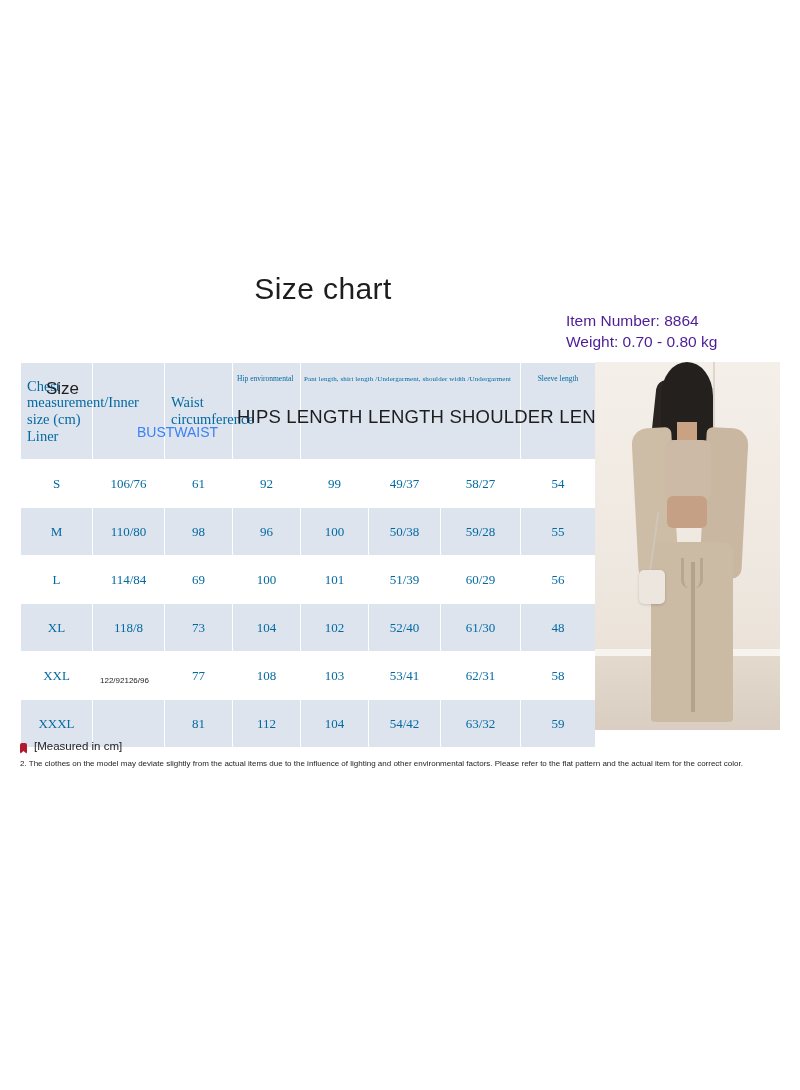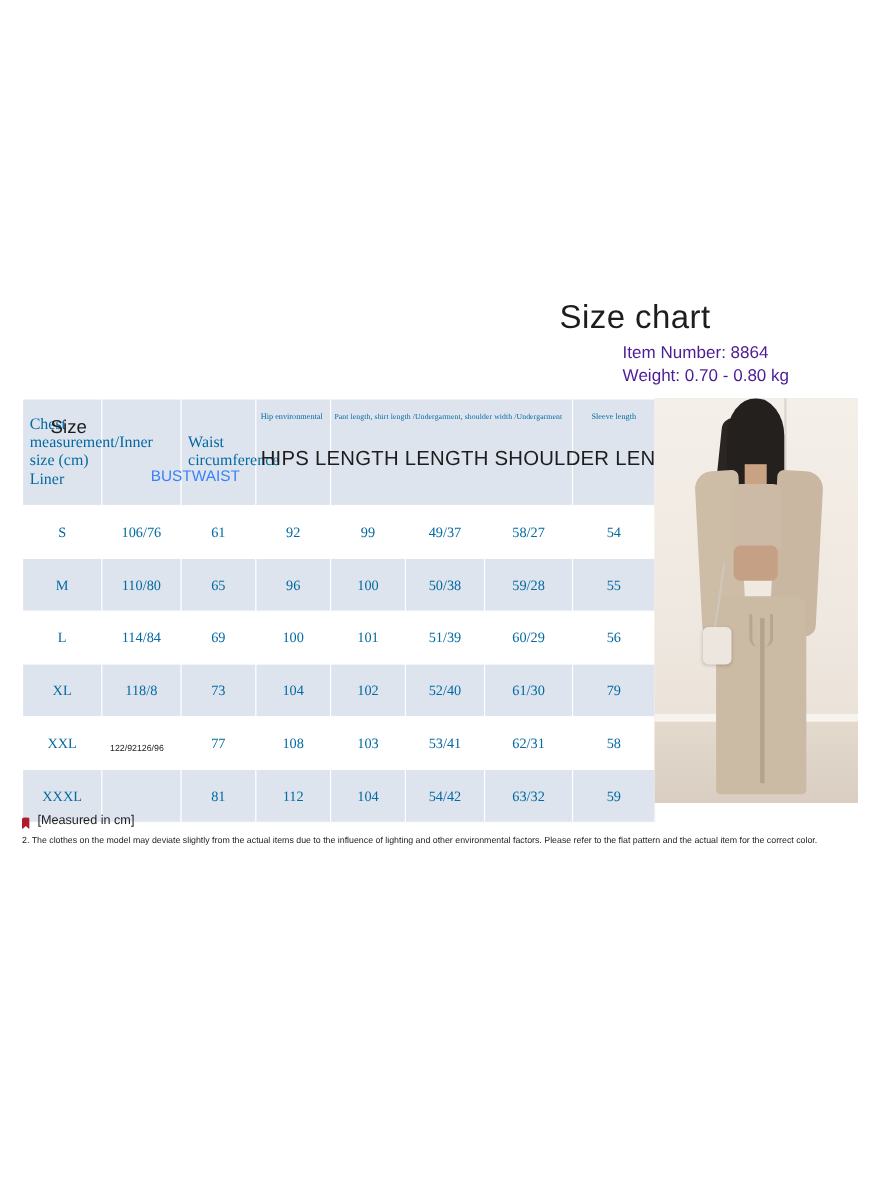--- a/index.html
+++ b/index.html
@@ -23,21 +23,21 @@
     height: 1090px;
     background: #fff;
   }
 
   
   .title {
     position: absolute;
     top: 272px;
     left: 0;
     width: 646px;
-    text-align: right;
+    text-align: center;
     font-size: 30px;
     font-weight: 400;
     letter-spacing: 0.4px;
     color: #1d1d1d;
   }
 
   
   .item-info {
     position: absolute;
     top: 310px;
@@ -356,21 +356,21 @@
           <td class="c-hip">92</td>
           <td class="c-len">99</td>
           <td class="c-plen">49/37</td>
           <td class="c-shoulder">58/27</td>
           <td class="c-sleeve">54</td>
         </tr>
 
         <tr class="row even">
           <td class="c-size">M</td>
           <td class="c-bust">110/80</td>
-          <td class="c-waist">65</td>
+          <td class="c-waist">98</td>
           <td class="c-hip">96</td>
           <td class="c-len">100</td>
           <td class="c-plen">50/38</td>
           <td class="c-shoulder">59/28</td>
           <td class="c-sleeve">55</td>
         </tr>
 
         <tr class="row odd">
           <td class="c-size">L</td>
           <td class="c-bust">114/84</td>
@@ -383,21 +383,21 @@
         </tr>
 
         <tr class="row even">
           <td class="c-size">XL</td>
           <td class="c-bust">118/8</td>
           <td class="c-waist">73</td>
           <td class="c-hip">104</td>
           <td class="c-len">102</td>
           <td class="c-plen">52/40</td>
           <td class="c-shoulder">61/30</td>
-          <td class="c-sleeve">79</td>
+          <td class="c-sleeve">48</td>
         </tr>
 
         <tr class="row odd">
           <td class="c-size">XXL</td>
           <td class="c-bust"></td>
           <td class="c-waist">77</td>
           <td class="c-hip">108</td>
           <td class="c-len">103</td>
           <td class="c-plen">53/41</td>
           <td class="c-shoulder">62/31</td>

